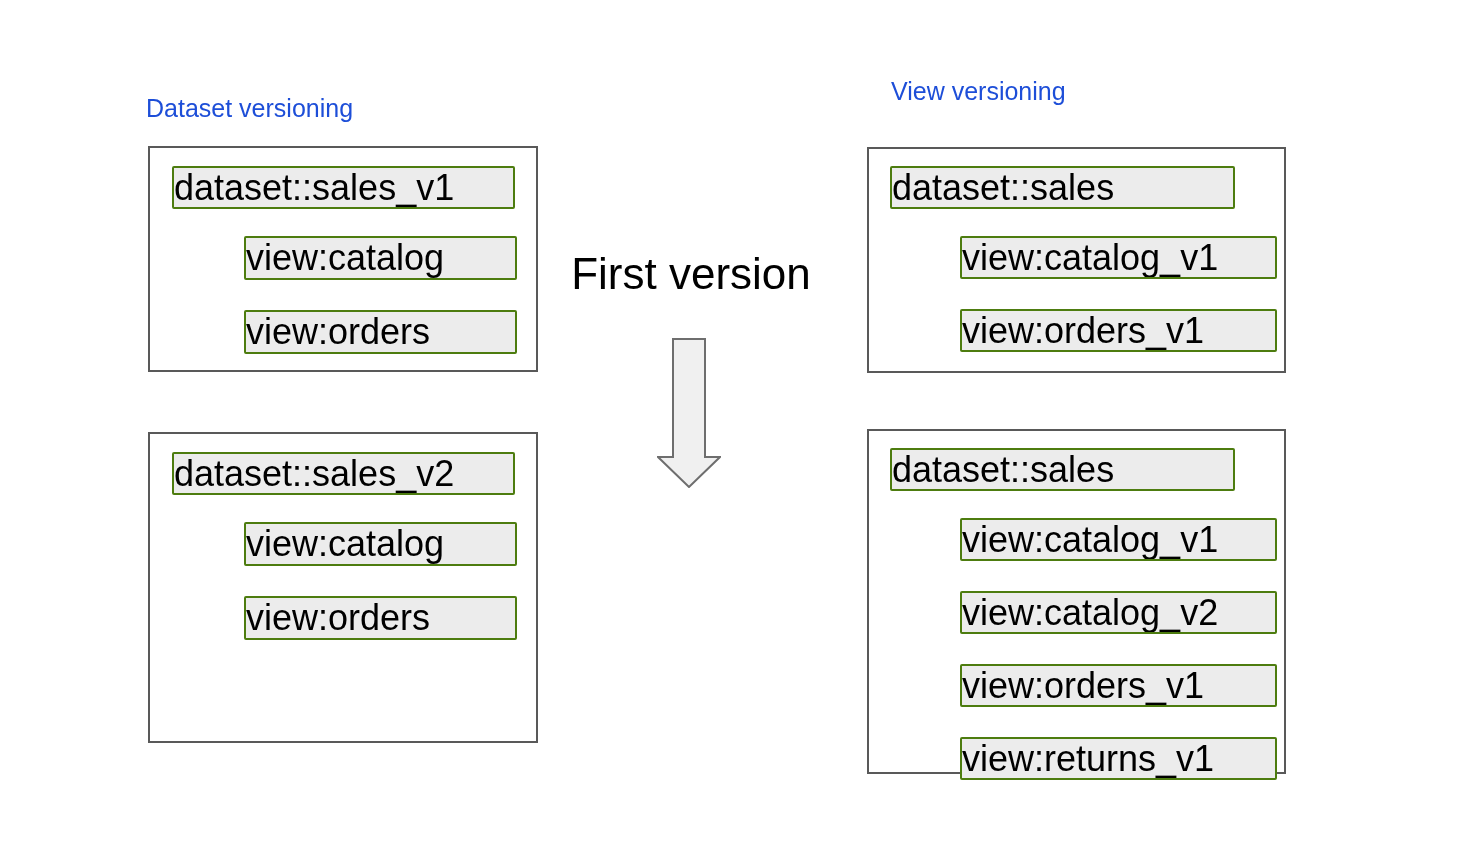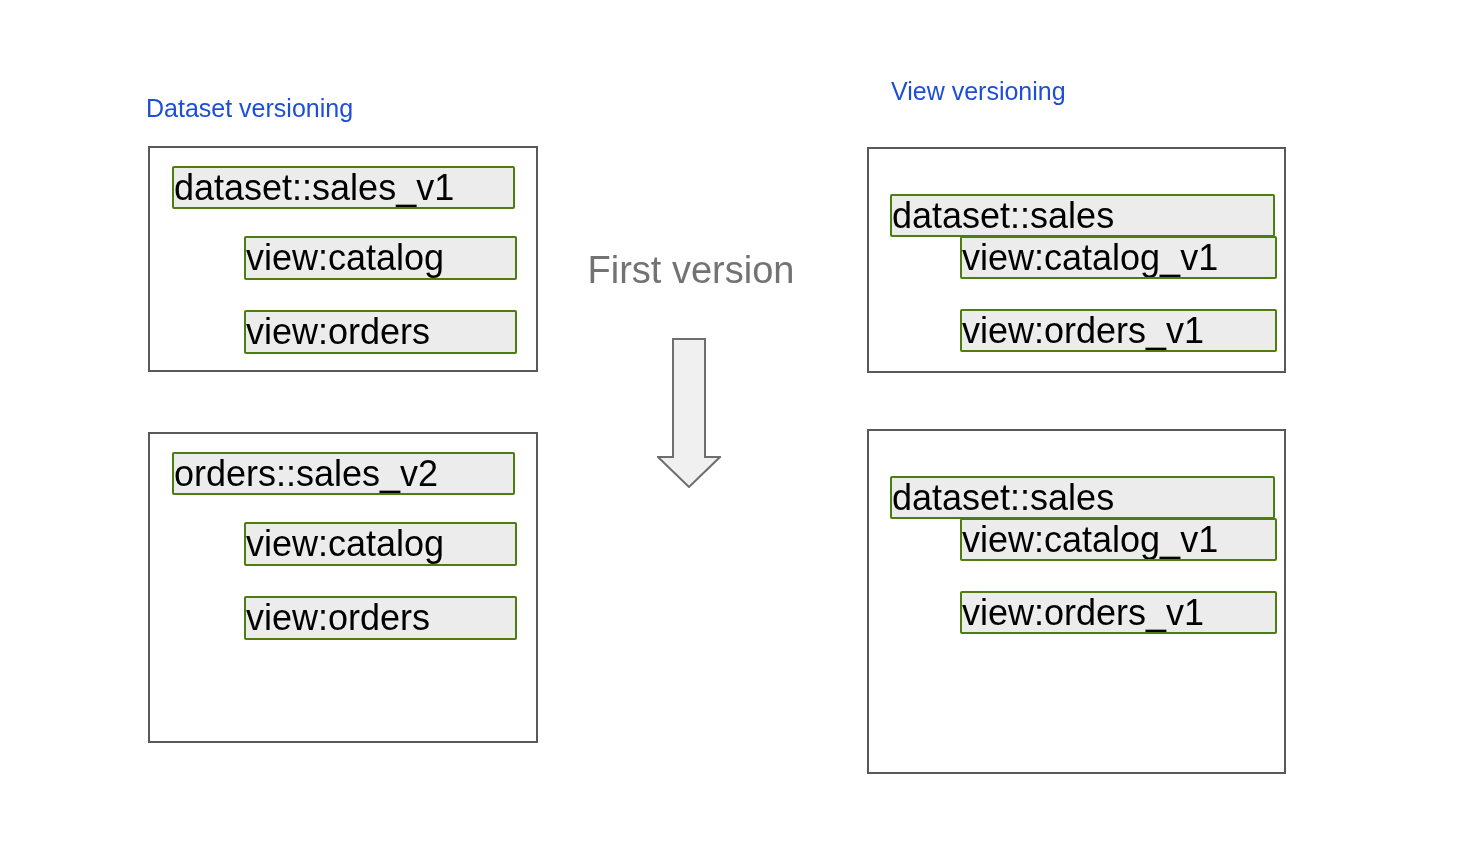--- a/index.html
+++ b/index.html
@@ -45,42 +45,42 @@
     font-size: 36px;
     line-height: 1;
     color: #000000;
     white-space: nowrap;
     overflow: hidden;
   }
   .dataset-pill { position: absolute; }
   .box-left-1 .dataset-pill,
   .box-left-2 .dataset-pill  { left: 22px; top: 18px; width: 343px; height: 43px; }
   .box-right-1 .dataset-pill,
-  .box-right-2 .dataset-pill { left: 21px; top: 17px; width: 385px; height: 43px; margin-top: 28px; }
+  .box-right-2 .dataset-pill { left: 21px; top: 17px; width: 345px; height: 43px; }
 
   .views {
     position: absolute;
     display: flex;
     flex-direction: column;
     gap: 30px;
   }
   .box-left-1 .views,
   .box-left-2 .views  { left: 94px; top: 88px; }
   .box-right-1 .views,
   .box-right-2 .views { left: 91px; top: 87px; }
   .box-left-1 .views .pill,
   .box-left-2 .views .pill  { width: 273px; height: 44px; }
   .box-right-1 .views .pill,
   .box-right-2 .views .pill { width: 317px; height: 43px; }
 
   .center-label {
     position: absolute;
-    font-size: 38px;
+    font-size: 44px;
     line-height: 1.15;
-    color: #737373;
+    color: #000000;
     white-space: nowrap;
     transform: translateX(-50%);
   }
   .label-first  { left: 691px; top: 249px; }
   .label-second { left: 700px; top: 553px; }
 
   .arrow-wrap {
     position: absolute;
     left: 657px; top: 338px;
     width: 64px; height: 150px;
@@ -100,21 +100,21 @@
     <div class="pill dataset-pill">dataset::sales_v1</div>
     <div class="views">
 
         <div class="pill">view:catalog</div>
 
         <div class="pill">view:orders</div>
       </div>
   </div>
 
   <div class="group-box box-left-2">
-    <div class="pill dataset-pill">orders::sales_v2</div>
+    <div class="pill dataset-pill">dataset::sales_v2</div>
     <div class="views">
 
         <div class="pill">view:catalog</div>
 
         <div class="pill">view:orders</div>
 
       </div>
   </div>
 
   <div class="group-box box-right-1">
@@ -126,23 +126,25 @@
         <div class="pill">view:orders_v1</div>
       </div>
   </div>
 
   <div class="group-box box-right-2">
     <div class="pill dataset-pill">dataset::sales</div>
     <div class="views">
 
         <div class="pill">view:catalog_v1</div>
 
+        <div class="pill">view:catalog_v2</div>
 
         <div class="pill">view:orders_v1</div>
 
+        <div class="pill">view:returns_v1</div>
       </div>
   </div>
 
   <div class="center-label label-first">First version</div>
 
   <div class="arrow-wrap">
     <svg viewBox="0 0 64 150" xmlns="http://www.w3.org/2000/svg" aria-hidden="true">
       <polygon points="16,1 48,1 48,119 63,119 32,149 1,119 16,119" fill="#f0f0f0" stroke="#6e6e6e" stroke-width="2" stroke-linejoin="miter"></polygon>
     </svg>
   </div>

